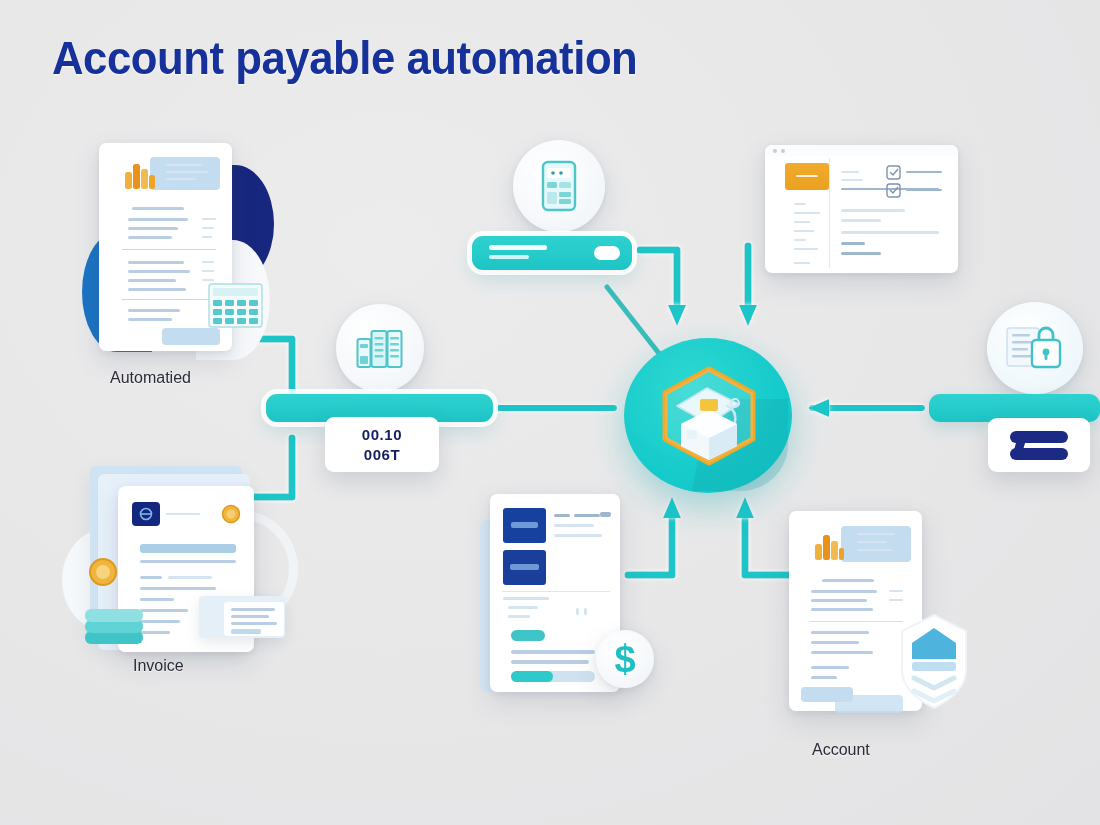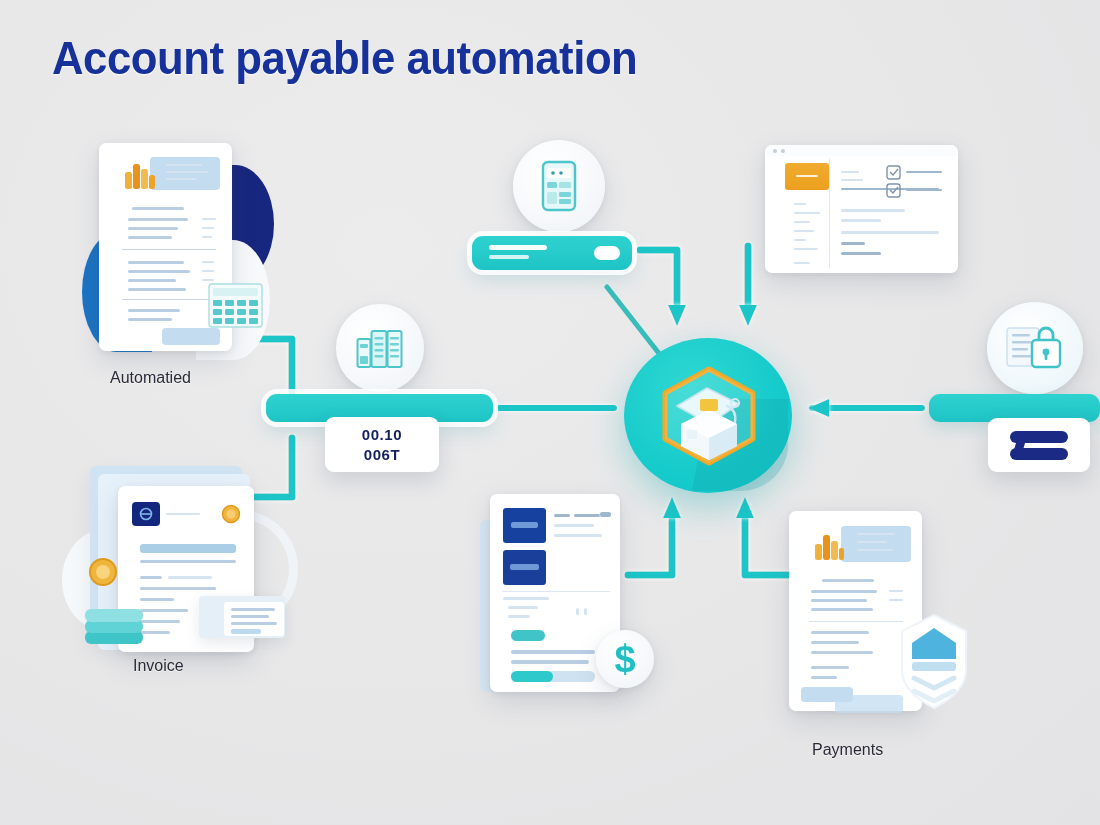--- a/index.html
+++ b/index.html
@@ -441,15 +441,15 @@
     <div class="abs blueblock" style="left:12px;top:176px;width:52px;height:15px;"></div>
     <div class="abs blueblock" style="left:46px;top:184px;width:68px;height:18px;opacity:.75;"></div>
   </div>
   <svg class="abs" style="left:898px;top:612px;" width="72" height="100" viewBox="0 0 72 100">
     <path d="M36 3 L68 19 V58 Q68 80 36 96 Q4 80 4 58 V19 Z" fill="#ffffff" stroke="#eef4f9" stroke-width="2"></path>
     <path d="M36 16 L58 31 L58 47 L14 47 L14 31 Z" fill="#4eb4dd"></path>
     <rect x="14" y="50" width="44" height="9" rx="3" fill="#bfdff1"></rect>
     <path d="M16 66 L36 76 L56 66" fill="none" stroke="#d3e7f3" stroke-width="5" stroke-linecap="round" stroke-linejoin="round"></path>
     <path d="M16 79 L36 89 L56 79" fill="none" stroke="#e2eff7" stroke-width="5" stroke-linecap="round" stroke-linejoin="round"></path>
   </svg>
-  <div class="abs caption" style="left:812px;top:741px;">Payments</div>
+  <div class="abs caption" style="left:812px;top:741px;">Account</div>
 
 </div>
 
 </body></html>

